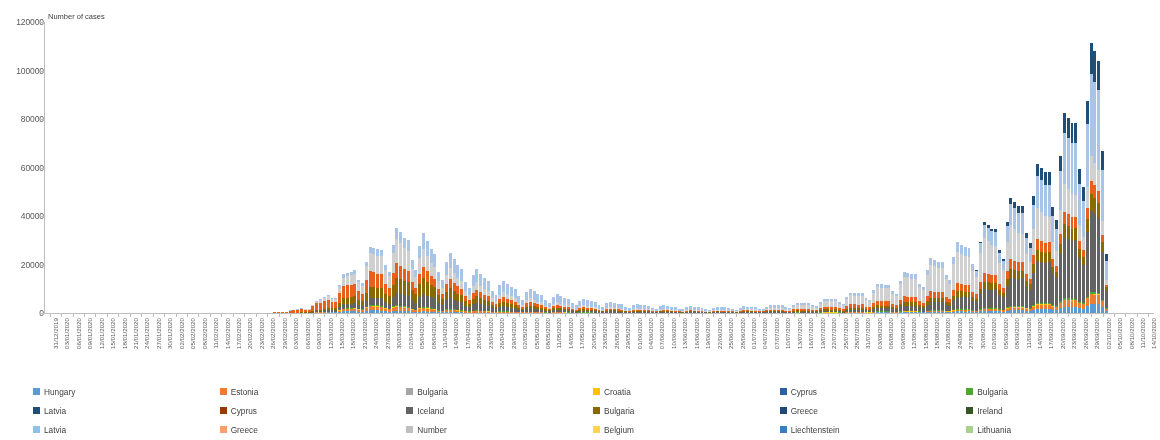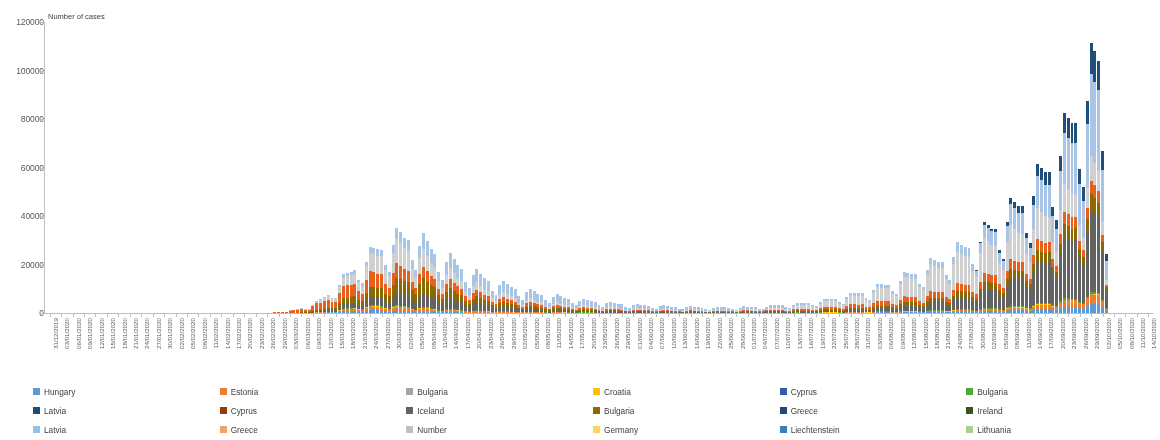--- a/index.html
+++ b/index.html
@@ -2737,21 +2737,21 @@
       <div class="legend-item">
         <span class="legend-swatch" style="background: rgb(244, 161, 114);"></span>
         <span>Greece</span>
       </div>
       <div class="legend-item">
         <span class="legend-swatch" style="background: rgb(191, 191, 191);"></span>
         <span>Number</span>
       </div>
       <div class="legend-item">
         <span class="legend-swatch" style="background: rgb(255, 212, 81);"></span>
-        <span>Germany</span>
+        <span>Belgium</span>
       </div>
       <div class="legend-item">
         <span class="legend-swatch" style="background: rgb(62, 124, 192);"></span>
         <span>Liechtenstein</span>
       </div>
       <div class="legend-item">
         <span class="legend-swatch" style="background: rgb(169, 209, 142);"></span>
         <span>Lithuania</span>
       </div>
     </div>

